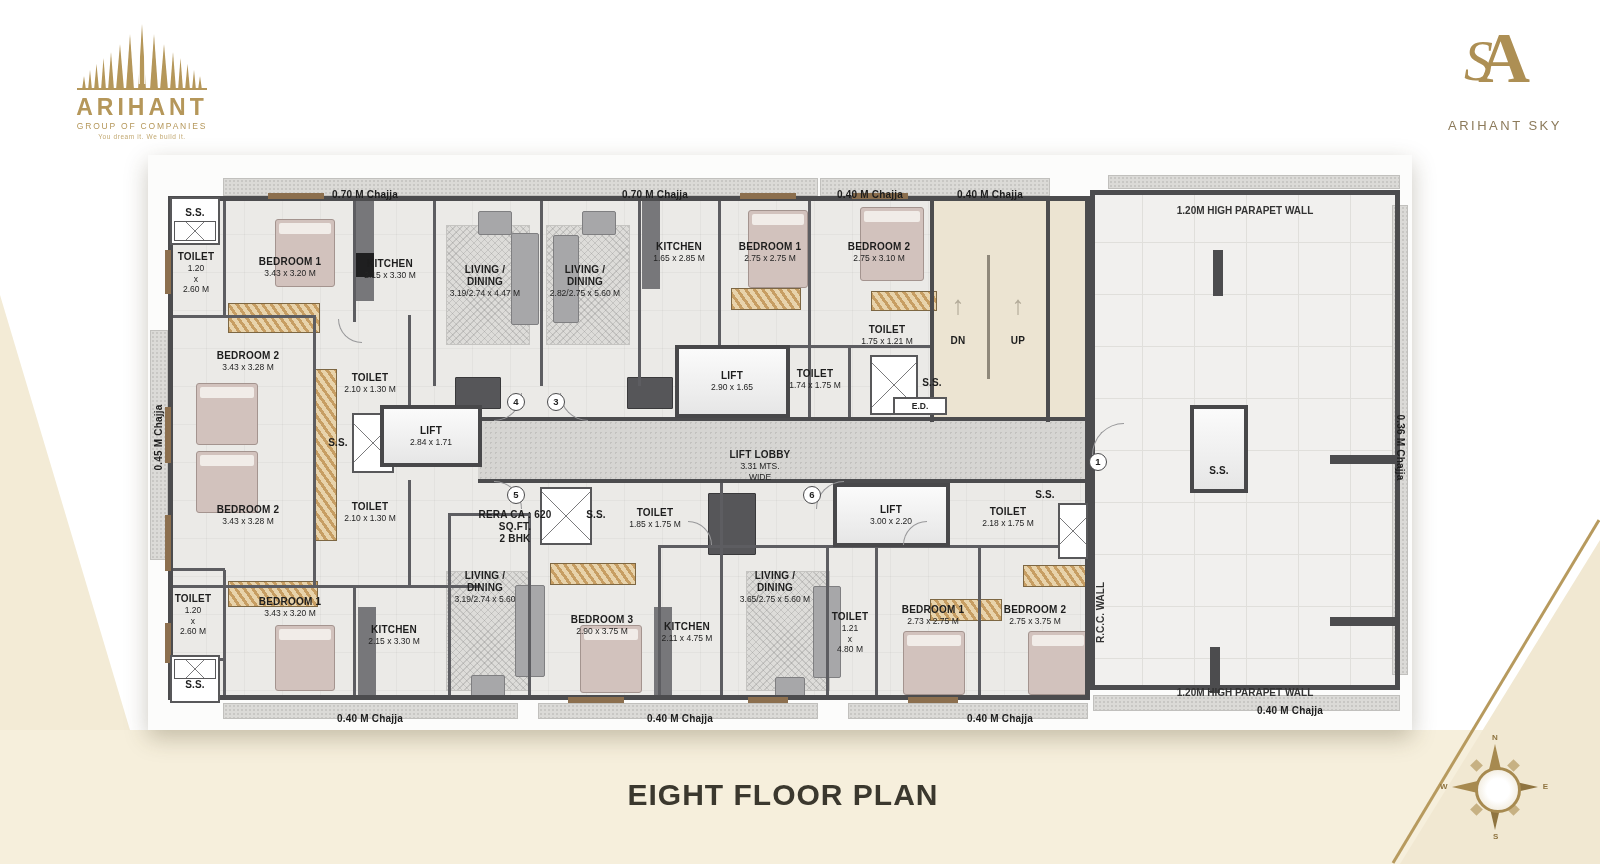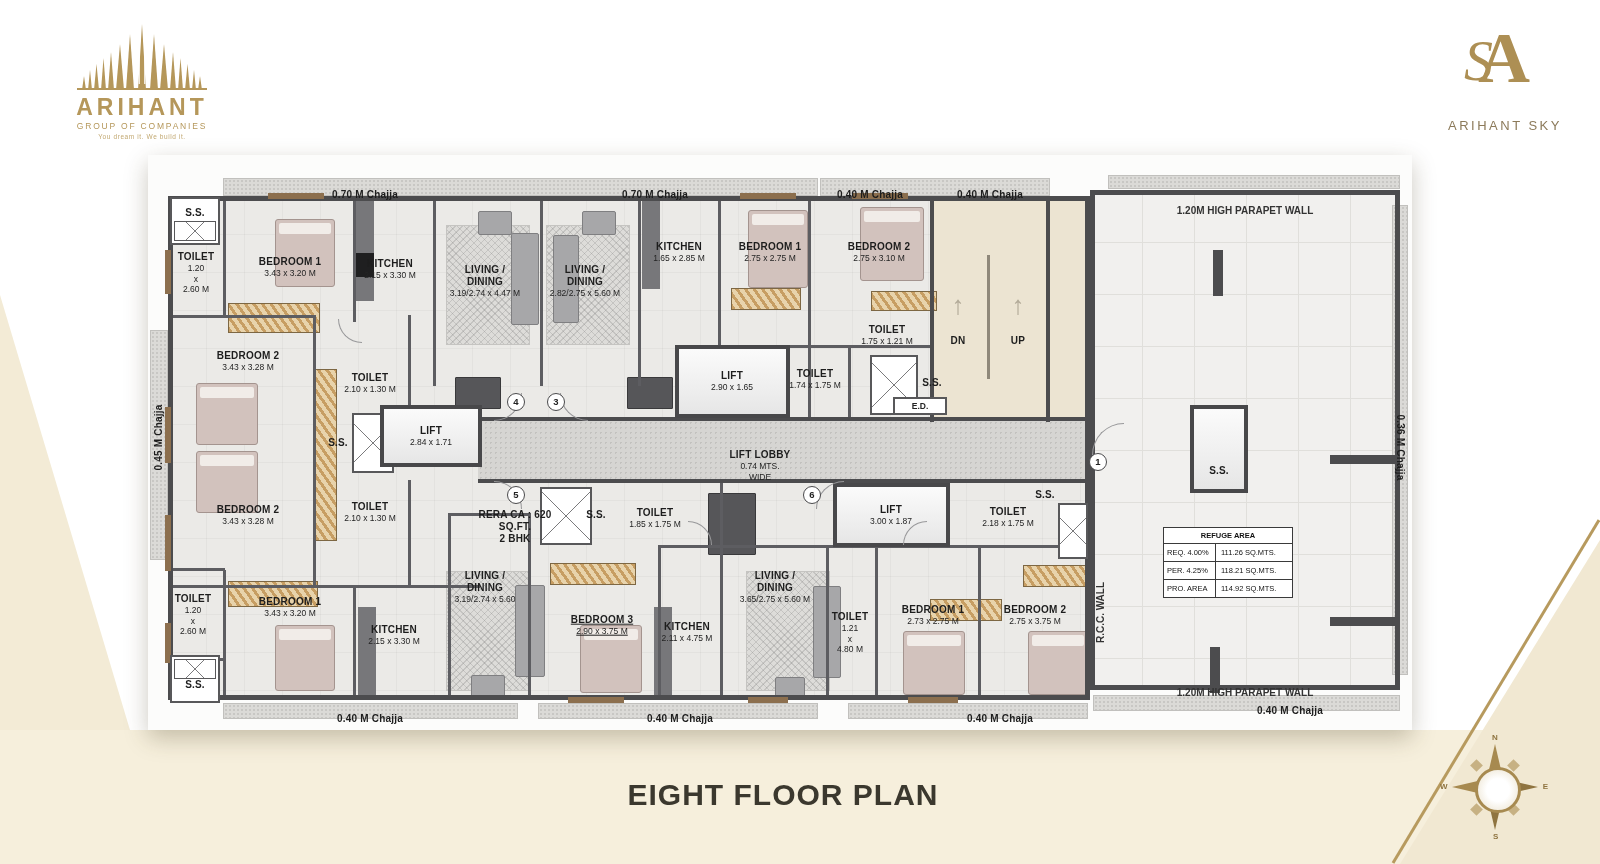--- a/index.html
+++ b/index.html
@@ -392,21 +392,21 @@
   <div class="abs lbl" style="left:283px;top:281px;z-index:32;">
     <span class="rname">LIFT</span>
     <span class="rdims">2.84  x 1.71</span>
   </div>
   <div class="abs lbl" style="left:584px;top:226px;z-index:32;">
     <span class="rname">LIFT</span>
     <span class="rdims">2.90  x 1.65</span>
   </div>
   <div class="abs lbl" style="left:612px;top:311px;">
     <span class="rname">LIFT LOBBY</span>
-    <span class="rdims">0.74 MTS.</span>
+    <span class="rdims">3.31 MTS.</span>
     <span class="rdims">WIDE</span>
   </div>
   <div class="abs lbl" style="left:100px;top:360px;z-index:31;">
     <span class="rname">BEDROOM 2</span>
     <span class="rdims">3.43 x 3.28 M</span>
   </div>
   <div class="abs lbl" style="left:222px;top:357px;">
     <span class="rname">TOILET</span>
     <span class="rdims">2.10 x 1.30 M</span>
   </div>
@@ -417,21 +417,21 @@
   </div>
   <div class="abs lbl" style="left:448px;top:360px;z-index:32;">
       <span class="rname">S.S.</span>
     </div>
   <div class="abs lbl" style="left:507px;top:363px;">
     <span class="rname">TOILET</span>
     <span class="rdims">1.85 x 1.75 M</span>
   </div>
   <div class="abs lbl" style="left:743px;top:360px;z-index:32;">
     <span class="rname">LIFT</span>
-    <span class="rdims">3.00  x 1.87</span>
+    <span class="rdims">3.00  x 2.20</span>
   </div>
   <div class="abs lbl" style="left:860px;top:362px;">
     <span class="rname">TOILET</span>
     <span class="rdims">2.18 x 1.75 M</span>
   </div>
   <div class="abs lbl" style="left:897px;top:340px;z-index:32;">
       <span class="rname">S.S.</span>
     </div>
   <div class="abs lbl" style="left:1071px;top:316px;z-index:32;">
       <span class="rname">S.S.</span>
@@ -452,21 +452,21 @@
   </div>
   <div class="abs lbl" style="left:246px;top:480px;">
     <span class="rname">KITCHEN</span>
     <span class="rdims">2.15 x 3.30 M</span>
   </div>
   <div class="abs lbl" style="left:337px;top:432px;z-index:31;">
     <span class="rname">LIVING /</span>
     <span class="rname">DINING</span>
     <span class="rdims">3.19/2.74 x 5.60</span>
   </div>
-  <div class="abs lbl" style="left:454px;top:470px;z-index:31;text-decoration:underline;">
+  <div class="abs lbl" style="left:454px;top:470px;z-index:31;">
     <span class="rname">BEDROOM 3</span>
     <span class="rdims">2.90 x 3.75 M</span>
   </div>
   <div class="abs lbl" style="left:539px;top:477px;">
     <span class="rname">KITCHEN</span>
     <span class="rdims">2.11 x 4.75 M</span>
   </div>
   <div class="abs lbl" style="left:627px;top:432px;z-index:31;">
     <span class="rname">LIVING /</span>
     <span class="rname">DINING</span>
@@ -480,35 +480,20 @@
   </div>
   <div class="abs lbl" style="left:785px;top:460px;z-index:31;">
     <span class="rname">BEDROOM 1</span>
     <span class="rdims">2.73 x 2.75 M</span>
   </div>
   <div class="abs lbl" style="left:887px;top:460px;z-index:31;">
     <span class="rname">BEDROOM 2</span>
     <span class="rdims">2.75 x 3.75 M</span>
   </div>
 
-  <div class="abs rtable">
-    <div class="hdr">REFUGE AREA</div>
-    <div class="row">
-      <div class="c1">REQ. 4.00%</div>
-      <div class="c2">111.26  SQ.MTS.</div>
-    </div>
-    <div class="row">
-      <div class="c1">PER.  4.25%</div>
-      <div class="c2">118.21  SQ.MTS.</div>
-    </div>
-    <div class="row">
-      <div class="c1">PRO. AREA</div>
-      <div class="c2">114.92  SQ.MTS.</div>
-    </div>
-  </div>
 </div>
 
 <div class="abs title">EIGHT FLOOR PLAN</div>
 
 <div class="abs compass">
   <div class="pt ptN"></div>
   <div class="pt ptS"></div>
   <div class="pt ptE"></div>
   <div class="pt ptW"></div>
   <div class="dia" style="left:57px;top:17px;"></div>

